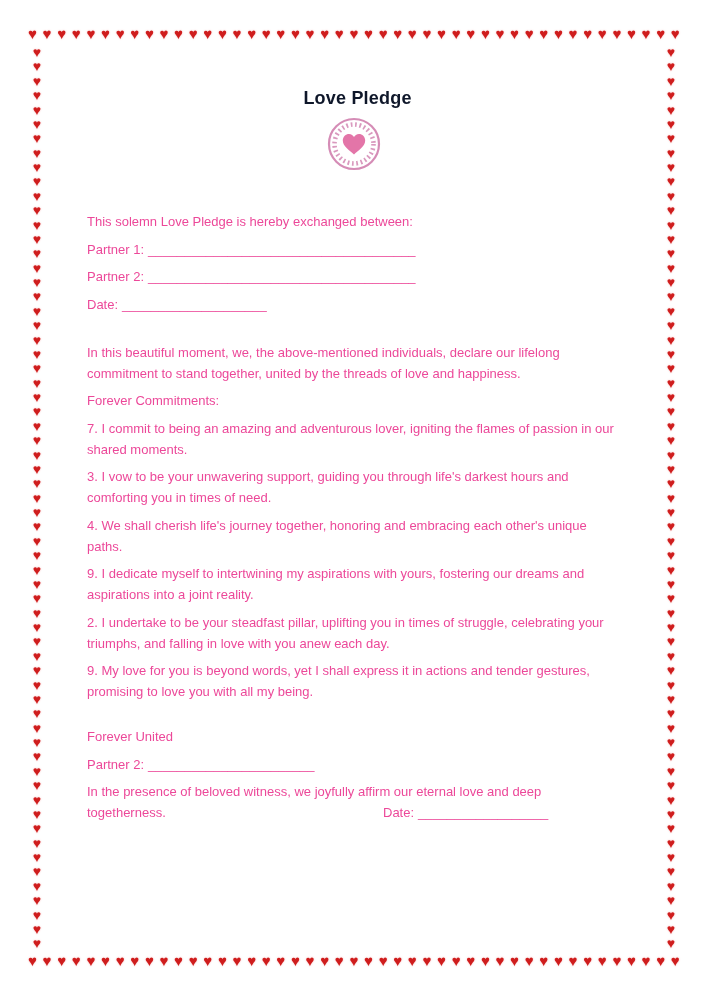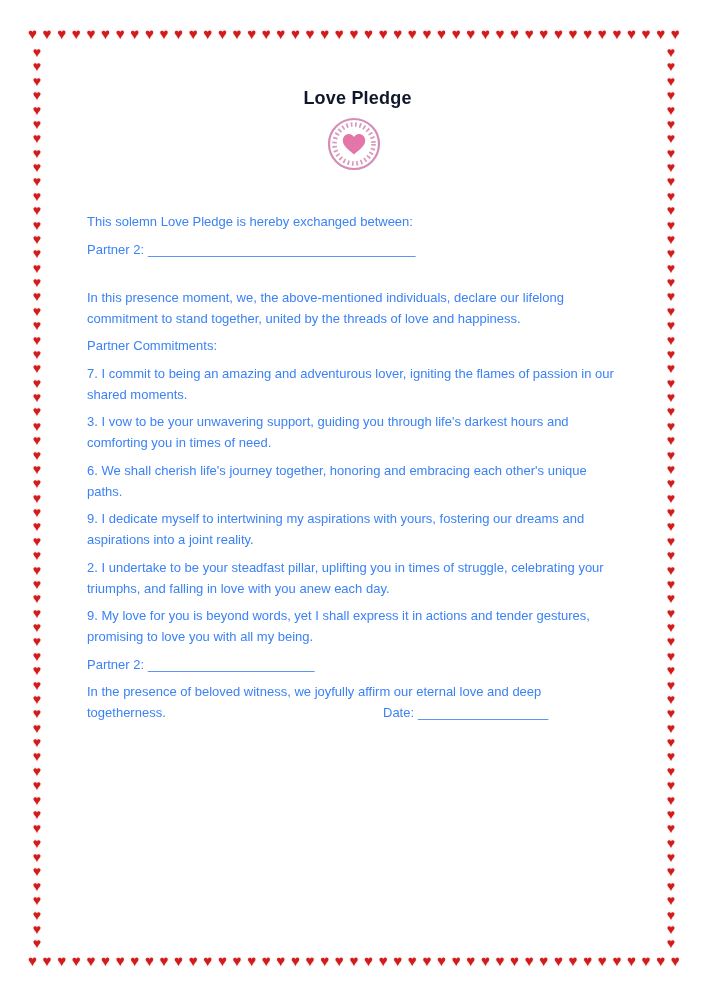--- a/index.html
+++ b/index.html
@@ -31,21 +31,21 @@
     text-align:center;font-size:18px;font-weight:bold;color:#0f172a;
     letter-spacing:.2px;
   }
   .stamp{position:absolute;top:116px;left:0;width:100%;display:flex;justify-content:center;}
   .stamp-ring-outer{fill:none;stroke:var(--stamp-ring,#d07fae);stroke-width:2.2;opacity:.9;}
   .stamp-ring-ticks{fill:none;stroke:var(--stamp-ring,#d07fae);stroke-width:4.6;stroke-dasharray:1.7 2.7;opacity:.8;}
   .stamp-heart{fill:var(--stamp-heart,#e0669f);opacity:.9;}
   
   .content{
     position:absolute;left:87px;top:211px;width:533px;
-    font-size:13px;line-height:21px;color:#3b82f6;
+    font-size:13px;line-height:21px;color:#ec4899;
   }
   .content p{margin:0 0 6.5px 0;}
   .gap-lg{margin-top:27px !important;}
   .gap-md{margin-top:24px !important;}
   .blank{margin-left:4px;white-space:nowrap;}
   .witness{position:relative;}
   .date-overlay{position:absolute;left:296px;top:21px;white-space:nowrap;}
 </style>
 </head>
 <body>
@@ -284,35 +284,38 @@
       <circle class="stamp-ring-outer" cx="28" cy="28" r="25"></circle>
       <circle class="stamp-ring-ticks" cx="28" cy="28" r="19.5"></circle>
       <path class="stamp-heart" d="M28 38.5 C 24 34.6, 16.8 30.8, 16.8 24.6 C 16.8 20.6, 19.8 18, 23 18 C 25.3 18, 27.2 19.4, 28 21.1 C 28.8 19.4, 30.7 18, 33 18 C 36.2 18, 39.2 20.6, 39.2 24.6 C 39.2 30.8, 32 34.6, 28 38.5 Z"></path>
     </svg>
   </div>
 
   <div class="content">
 
     <p>This solemn Love Pledge is hereby exchanged between:</p>
 
+    <p><span>Partner 1:</span><span class="blank">_____________________________________</span></p>
 
     <p><span>Partner 2:</span><span class="blank">_____________________________________</span></p>
 
-
-    <p class="gap-lg">In this presence moment, we, the above-mentioned individuals, declare our lifelong commitment to stand together, united by the threads of love and happiness.</p>
-
-    <p>Partner Commitments:</p>
+    <p><span>Date:</span><span class="blank">____________________</span></p>
+
+    <p class="gap-lg">In this beautiful moment, we, the above-mentioned individuals, declare our lifelong commitment to stand together, united by the threads of love and happiness.</p>
+
+    <p>Forever Commitments:</p>
 
     <p>7. I commit to being an amazing and adventurous lover, igniting the flames of passion in our shared moments.</p>
     <p>3. I vow to be your unwavering support, guiding you through life's darkest hours and comforting you in times of need.</p>
-    <p>6. We shall cherish life's journey together, honoring and embracing each other's unique paths.</p>
+    <p>4. We shall cherish life's journey together, honoring and embracing each other's unique paths.</p>
     <p>9. I dedicate myself to intertwining my aspirations with yours, fostering our dreams and aspirations into a joint reality.</p>
     <p>2. I undertake to be your steadfast pillar, uplifting you in times of struggle, celebrating your triumphs, and falling in love with you anew each day.</p>
     <p>9. My love for you is beyond words, yet I shall express it in actions and tender gestures, promising to love you with all my being.</p>
 
+    <p class="gap-md">Forever United</p>
 
 
     <p><span>Partner 2:</span><span class="blank">_______________________</span></p>
 
     <p class="witness"><span>In the presence of beloved witness, we joyfully affirm our eternal love and deep togetherness.</span><span class="date-overlay"><span>Date:</span><span class="blank">__________________</span></span></p>
 
   </div>
 </div>
 
 </body></html>

